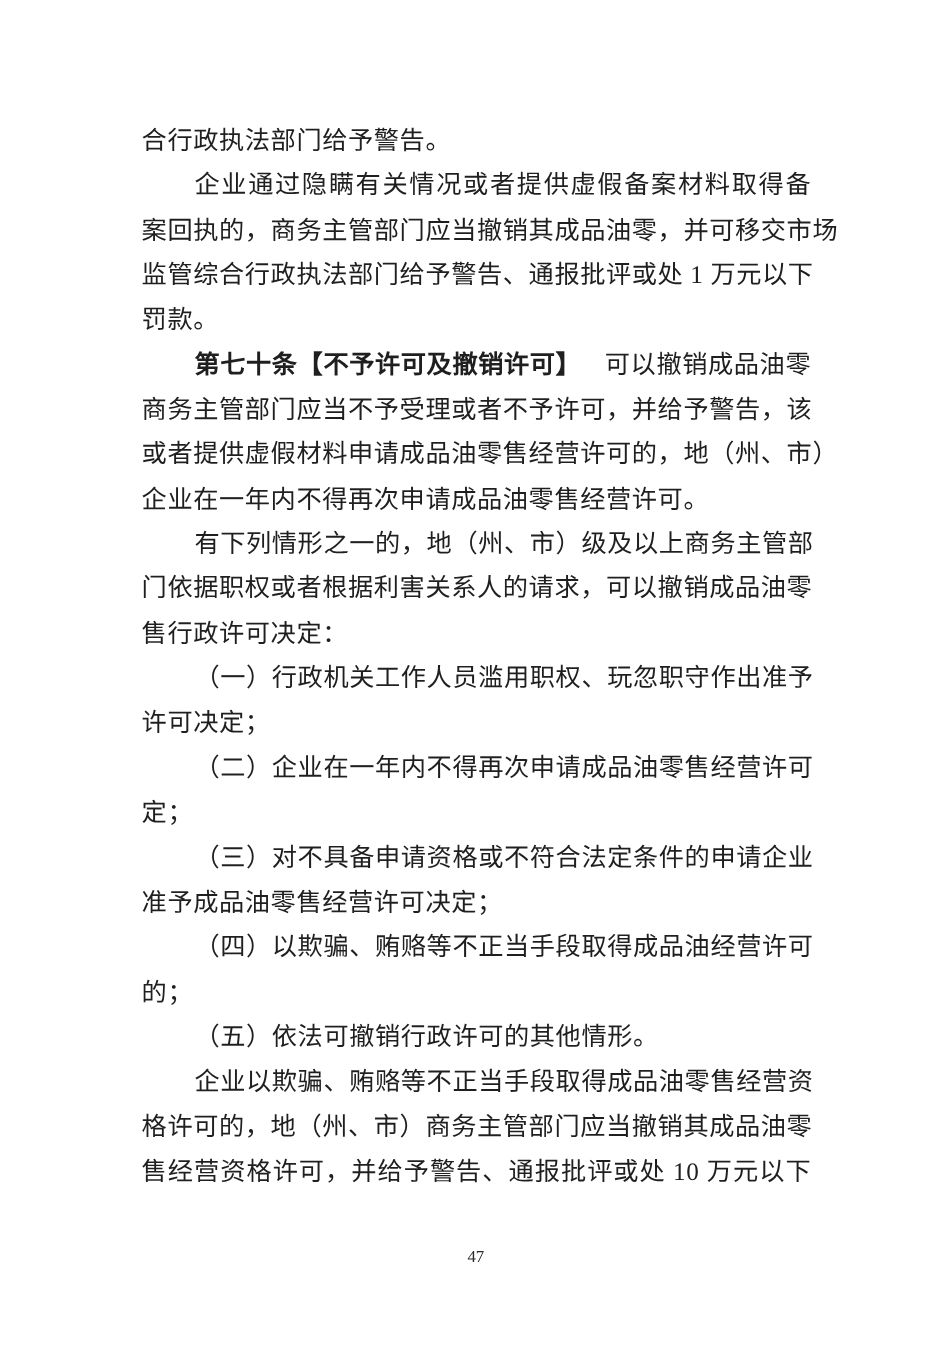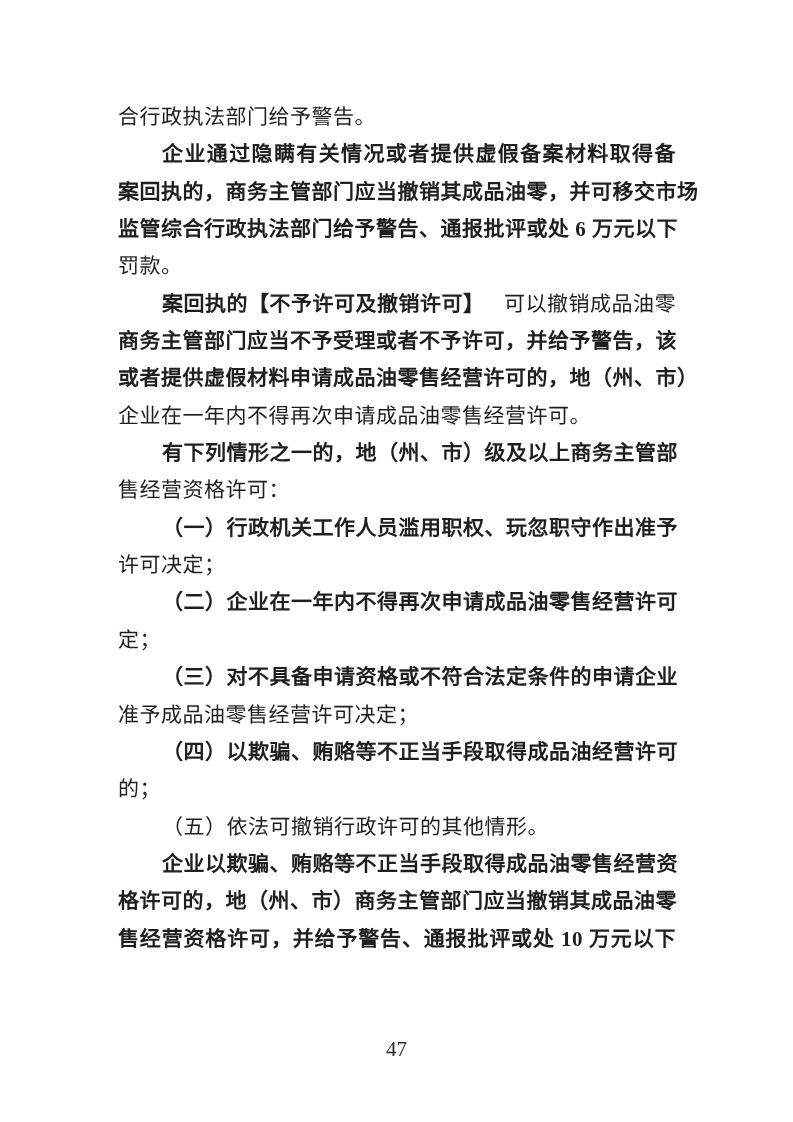--- a/index.html
+++ b/index.html
@@ -26,66 +26,67 @@
   }
   .ln {
     height: 37.35px;
     line-height: 37.35px;
     font-size: 21px;
     white-space: nowrap;
     letter-spacing: 0.5px;
     text-align: justify;
   }
   
-  .just { text-align-last: justify; font-weight: bold; }
+  .just { text-align-last: justify; }
   
   .short { text-align-last: left; }
   
   .ind { padding-left: 44px; }
   
   .headline {
     display: flex;
     justify-content: space-between;
     align-items: baseline;
   }
   .bold { font-weight: 700; }
   .pagenum {
     position: absolute;
     top: 1036px;
     left: 0;
     width: 793px;
     text-align: center;
-    font-size: 21px;
+    font-size: 14px;
     line-height: 26px;
     color: #2a2a2a;
     font-family: "Liberation Serif", "DejaVu Serif", serif;
   }
 </style>
 </head>
 <body>
 
 <div class="page">
   <div class="textblock">
 
     <div class="ln short">合行政执法部门给予警告。</div>
     <div class="ln ind just">企业通过隐瞒有关情况或者提供虚假备案材料取得备</div>
     <div class="ln just">案回执的，商务主管部门应当撤销其成品油零，并可移交市场</div>
-    <div class="ln just">监管综合行政执法部门给予警告、通报批评或处 6 万元以下</div>
+    <div class="ln just">监管综合行政执法部门给予警告、通报批评或处 1 万元以下</div>
     <div class="ln short">罚款。</div>
 
     <div class="ln ind headline">
-      <span class="bold">案回执的【不予许可及撤销许可】</span>
+      <span class="bold">第七十条【不予许可及撤销许可】</span>
       <span>可以撤销成品油零</span>
     </div>
 
     <div class="ln just">商务主管部门应当不予受理或者不予许可，并给予警告，该</div>
     <div class="ln just">或者提供虚假材料申请成品油零售经营许可的，地（州、市）</div>
     <div class="ln short">企业在一年内不得再次申请成品油零售经营许可。</div>
     <div class="ln ind just">有下列情形之一的，地（州、市）级及以上商务主管部</div>
-    <div class="ln short">售经营资格许可：</div>
+    <div class="ln just">门依据职权或者根据利害关系人的请求，可以撤销成品油零</div>
+    <div class="ln short">售行政许可决定：</div>
     <div class="ln ind just">（一）行政机关工作人员滥用职权、玩忽职守作出准予</div>
     <div class="ln short">许可决定；</div>
     <div class="ln ind just">（二）企业在一年内不得再次申请成品油零售经营许可</div>
     <div class="ln short">定；</div>
     <div class="ln ind just">（三）对不具备申请资格或不符合法定条件的申请企业</div>
     <div class="ln short">准予成品油零售经营许可决定；</div>
     <div class="ln ind just">（四）以欺骗、贿赂等不正当手段取得成品油经营许可</div>
     <div class="ln short">的；</div>
     <div class="ln ind short">（五）依法可撤销行政许可的其他情形。</div>
     <div class="ln ind just">企业以欺骗、贿赂等不正当手段取得成品油零售经营资</div>

